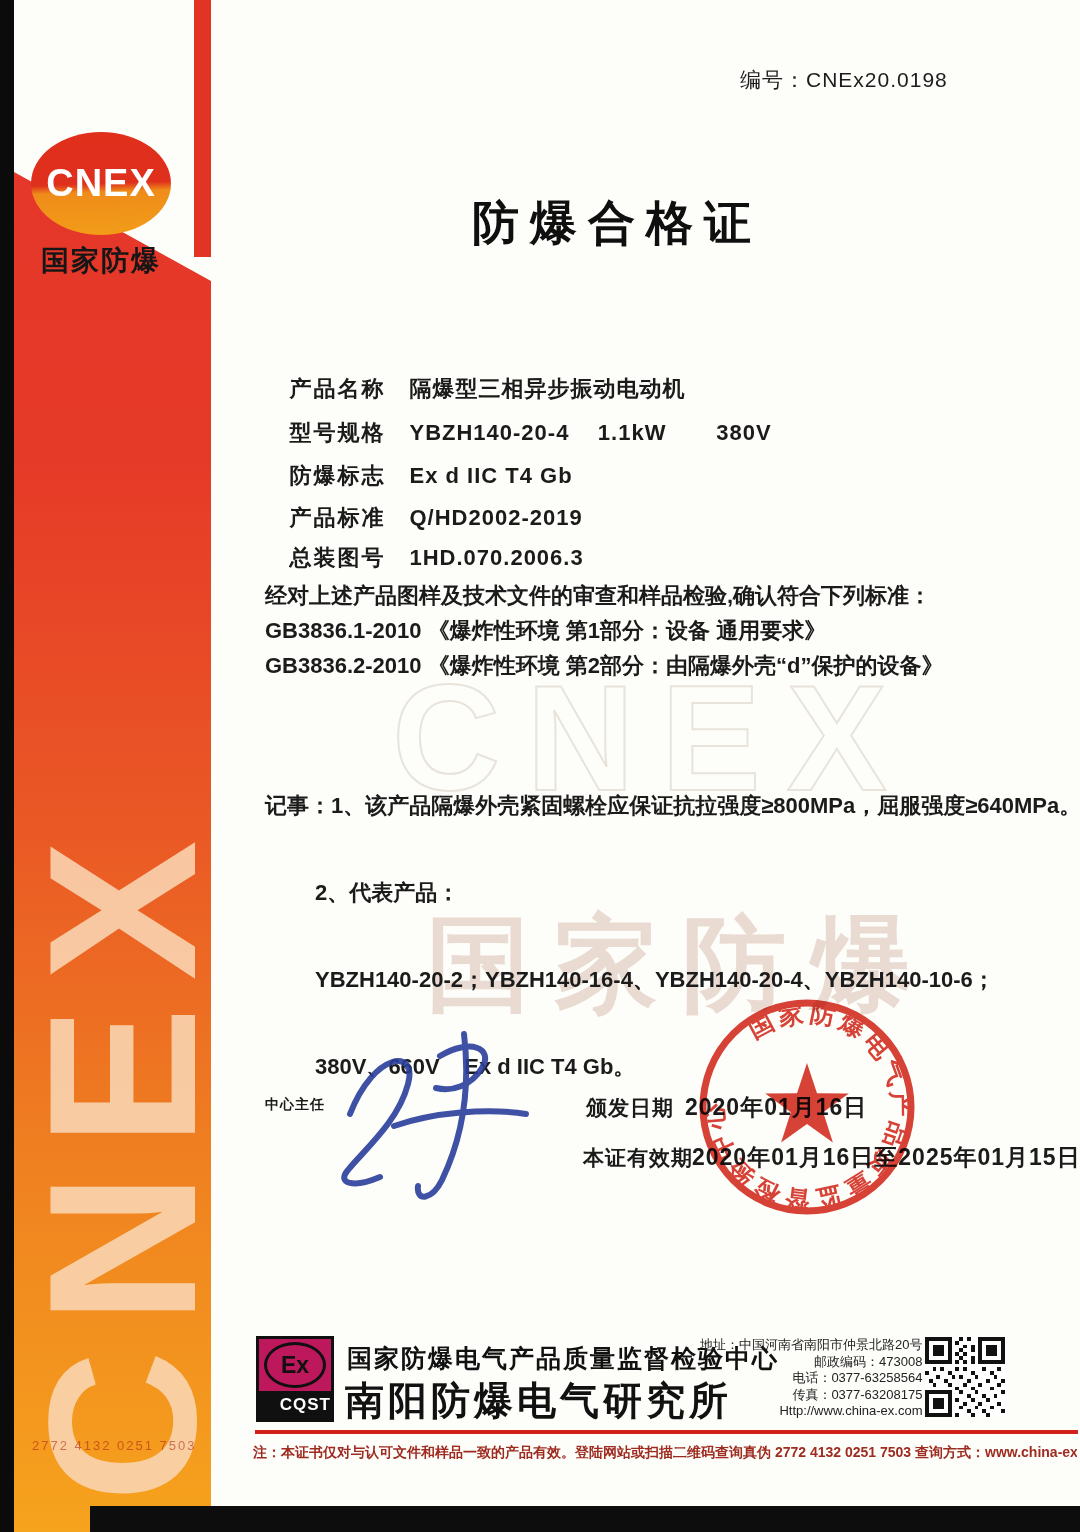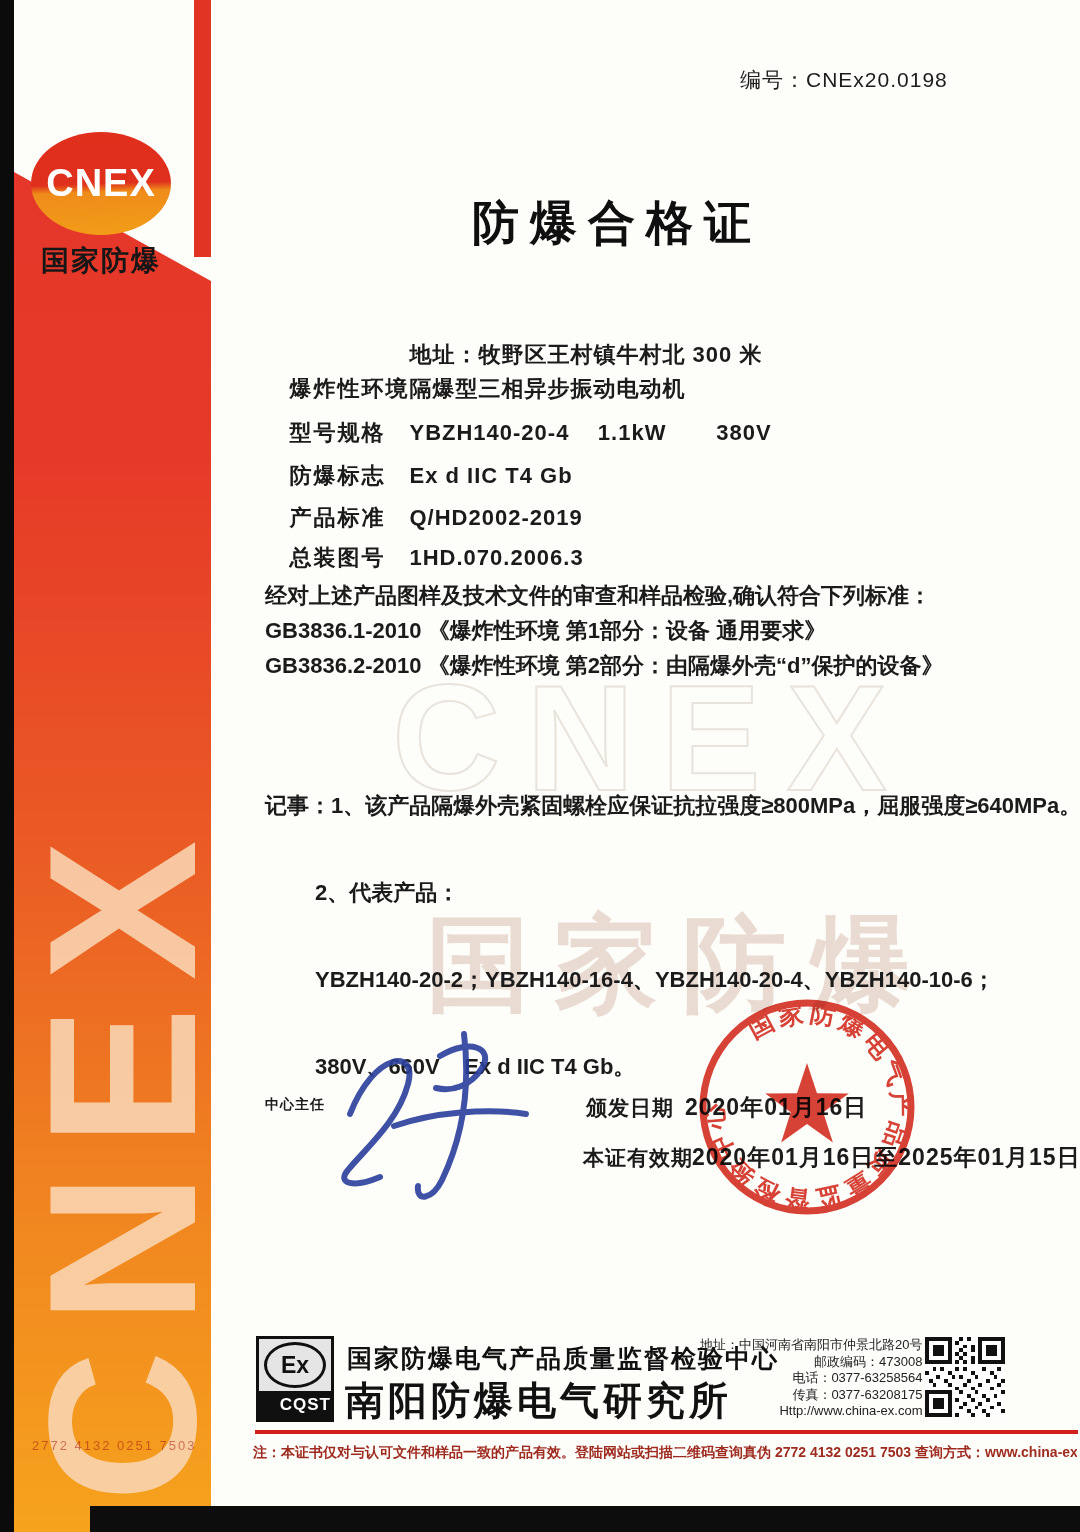--- a/index.html
+++ b/index.html
@@ -41,21 +41,21 @@
   .page-wm{position:absolute;left:426px;top:896px;font-size:104px;font-weight:bold;letter-spacing:24px;
            color:rgba(193,142,120,0.30);white-space:nowrap;}
   
   .director-label{position:absolute;left:265px;top:1096px;font-size:14px;font-weight:600;letter-spacing:1px;}
   .signature{position:absolute;left:322px;top:1022px;}
   .d-label{position:absolute;font-size:21px;font-weight:600;letter-spacing:1px;}
   .d-value{position:absolute;font-size:23px;font-weight:600;white-space:nowrap;letter-spacing:1px;}
   
   .seal{position:absolute;left:694px;top:994px;mix-blend-mode:multiply;opacity:0.92;}
   
-  .exlogo{position:absolute;left:256px;top:1336px;width:78px;height:86px;border:3px solid #101010;box-sizing:border-box;background:#e5e5e5;}
+  .exlogo{position:absolute;left:256px;top:1336px;width:78px;height:86px;border:3px solid #101010;box-sizing:border-box;background:#be185d;}
   .exlogo-top{height:52px;display:flex;align-items:center;justify-content:center;}
   .exlogo-oval{width:56px;height:40px;border:3px solid #101010;border-radius:50%;display:flex;align-items:center;justify-content:center;
                font-size:23px;font-weight:bold;color:#101010;}
   .exlogo-bottom{height:28px;background:#101010;color:#fff;text-align:right;font-size:17px;font-weight:bold;
                  letter-spacing:1px;line-height:28px;}
   .center-name{position:absolute;left:347px;top:1342px;font-size:25px;font-weight:bold;letter-spacing:2px;color:#111;}
   .institute-name{position:absolute;left:345px;top:1374px;font-size:39px;font-weight:bold;letter-spacing:4px;color:#111;}
   .contact{position:absolute;left:700px;top:1337px;font-size:13px;line-height:16.5px;color:#222;white-space:nowrap;text-align:right;}
   .qr{position:absolute;left:925px;top:1337px;}
   .footer-line{position:absolute;left:255px;top:1430px;width:823px;height:4px;background:#d2201a;}
@@ -82,25 +82,22 @@
   <div class="logo">
     <div class="logo-ellipse">
       <span class="logo-text">CNEX</span>
     </div>
     <div class="logo-caption">国家防爆</div>
   </div>
 
   <div class="cert-no">编号：CNEx20.0198</div>
   <div class="title">防爆合格证</div>
 
-  <div class="frow" style="top:314px">
-    <span class="flabel"></span><span class="fvalue">地址：牧野区王村镇牛村北 300 米</span>
-  </div>
   <div class="frow" style="top:348px">
-    <span class="flabel">爆炸性环境</span><span class="fvalue">隔爆型三相异步振动电动机</span>
+    <span class="flabel">产品名称</span><span class="fvalue">隔爆型三相异步振动电动机</span>
   </div>
   <div class="frow" style="top:392px">
     <span class="flabel">型号规格</span><span class="fvalue">YBZH140-20-4    1.1kW       380V</span>
   </div>
   <div class="frow" style="top:435px">
     <span class="flabel">防爆标志</span><span class="fvalue">Ex d IIC T4 Gb</span>
   </div>
   <div class="frow" style="top:477px">
     <span class="flabel">产品标准</span><span class="fvalue">Q/HD2002-2019</span>
   </div>

